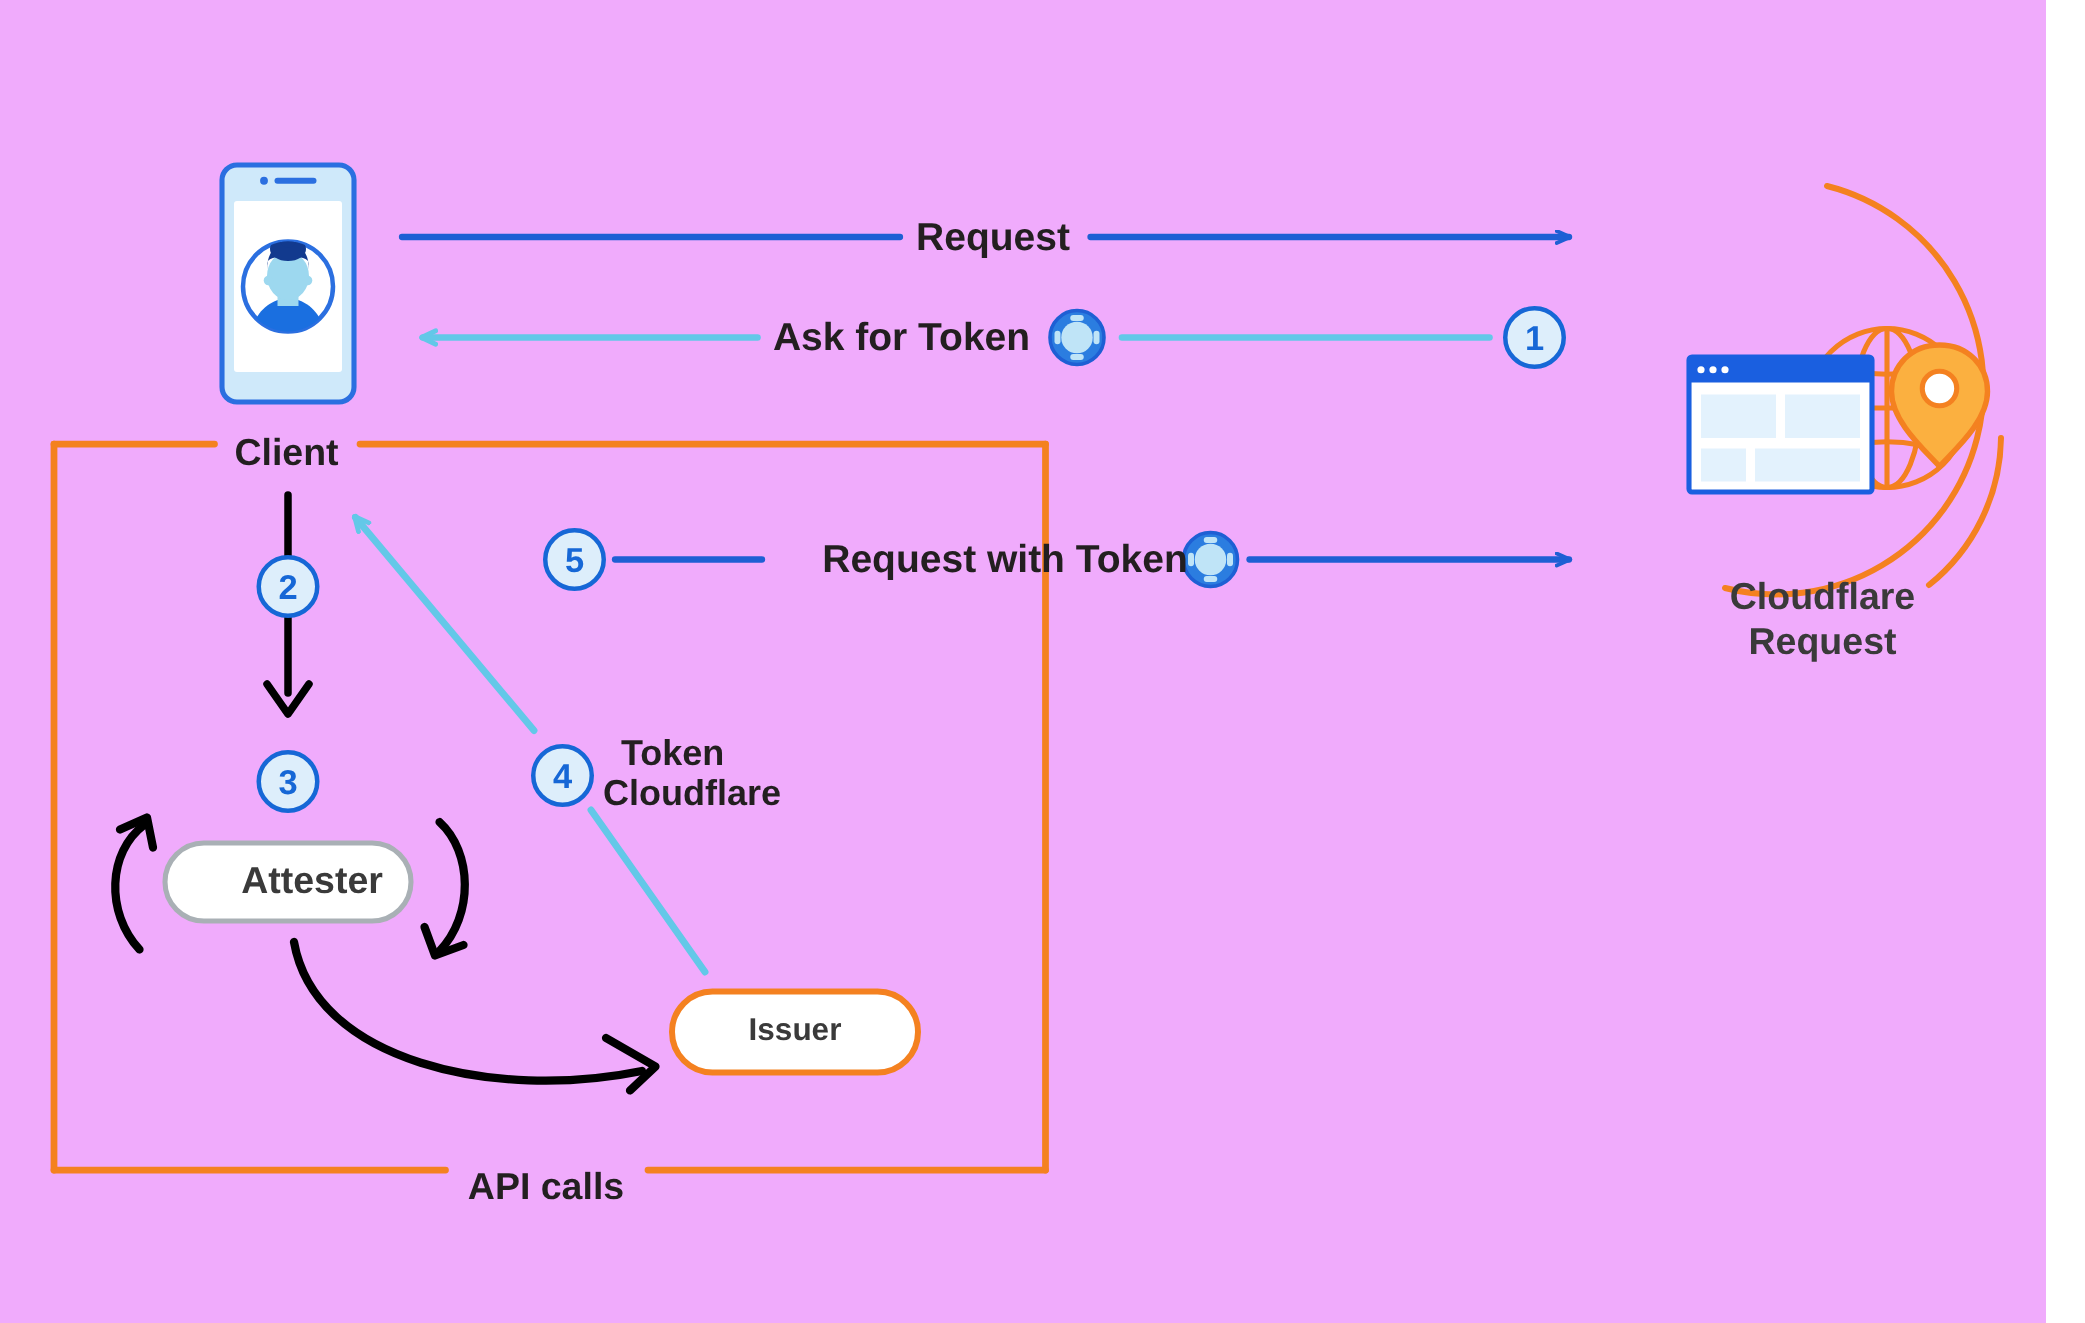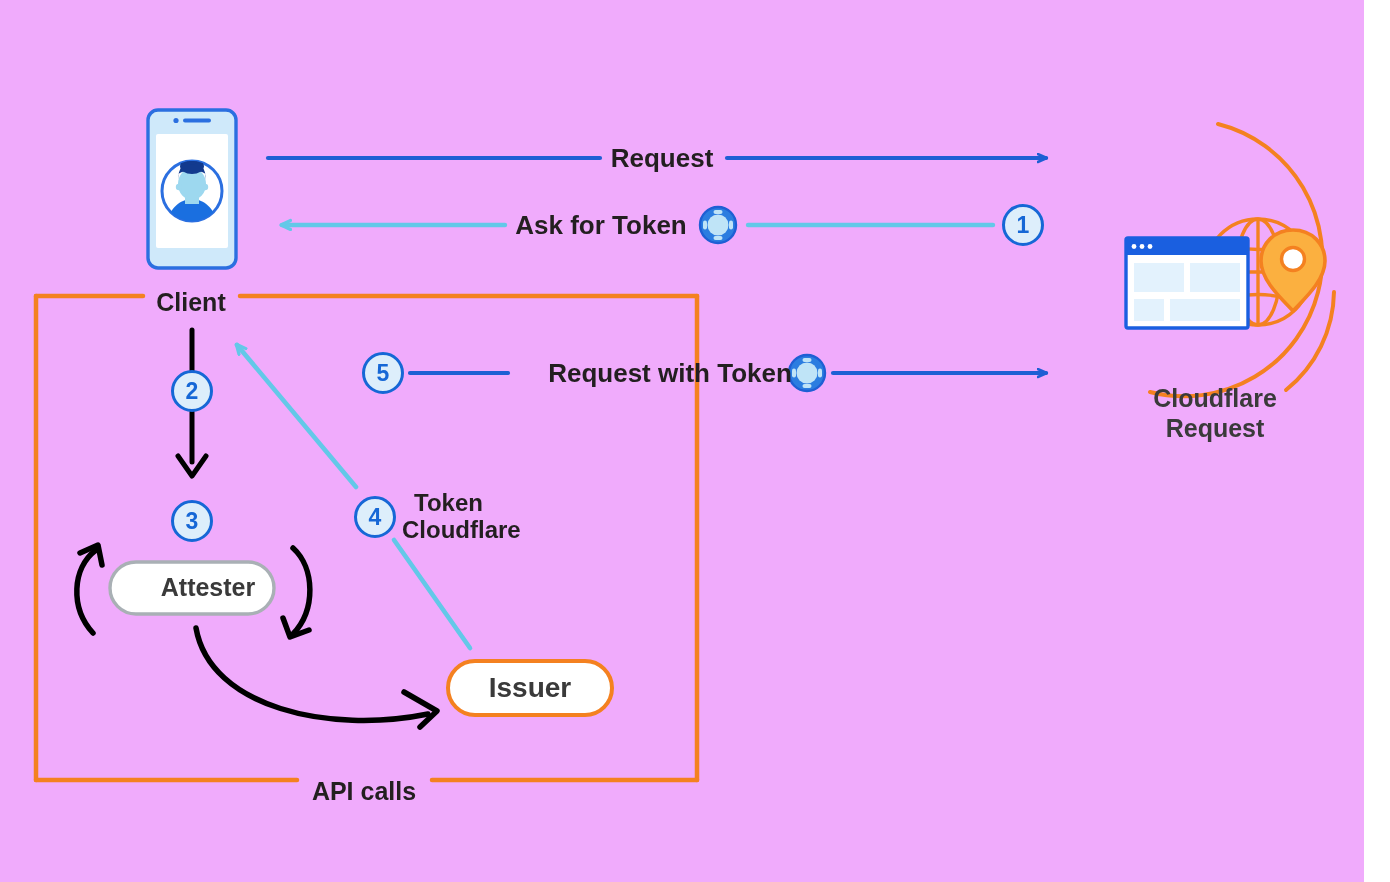--- a/index.html
+++ b/index.html
@@ -40,21 +40,21 @@
   .lbl.left {
     transform: translate(0, -50%);
     text-align: left;
   }
   .txt-request       { font-size: 26px; }
   .txt-ask           { font-size: 26px; }
   .txt-reqtoken      { font-size: 26px; }
   .txt-client        { font-size: 25px; }
   .txt-apicalls      { font-size: 25px; }
   .txt-attester      { font-size: 25px; color: #3a3a3a; margin-left: 16px; }
-  .txt-issuer        { font-size: 28px; color: #3a3a3a; }
+  .txt-issuer        { font-size: 21px; color: #3a3a3a; }
   .txt-tokengen      { font-size: 24px; }
   .txt-cf            { font-size: 25px; color: #3a3a3a; }
   .num {
     position: absolute;
     transform: translate(-50%, -50%);
     width: 42px;
     height: 42px;
     border-radius: 50%;
     border: 3px solid #1667d6;
     background: #ddeefb;

